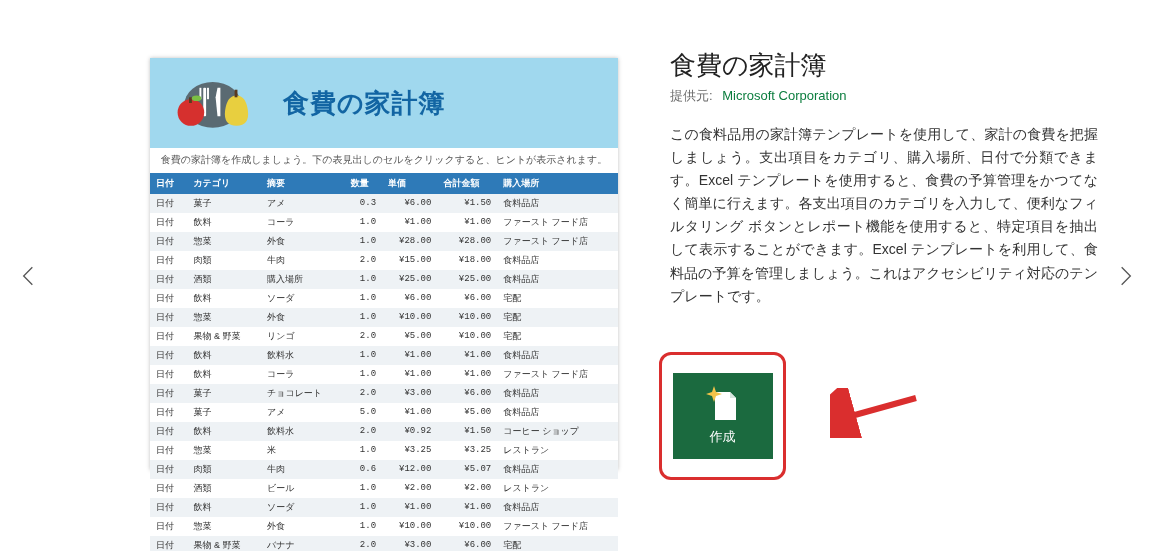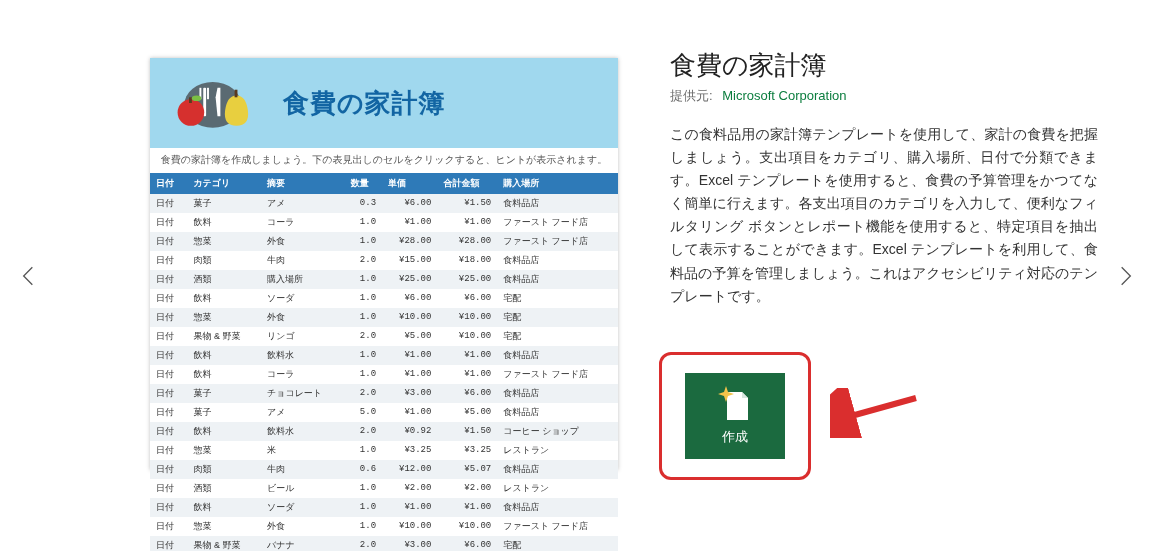--- a/index.html
+++ b/index.html
@@ -113,21 +113,21 @@
     line-height: 1.65;
     color: #333;
     text-align: justify;
   }
 
   
   .create-wrapper {
     position: absolute;
     left: 659px;
     top: 352px;
-    width: 152px;
+    width: 127px;
     height: 128px;
     border: 3px solid #da2e2e;
     border-radius: 12px;
     box-sizing: border-box;
     display: flex;
     align-items: center;
     justify-content: center;
   }
   .create-tile {
     width: 100px;

